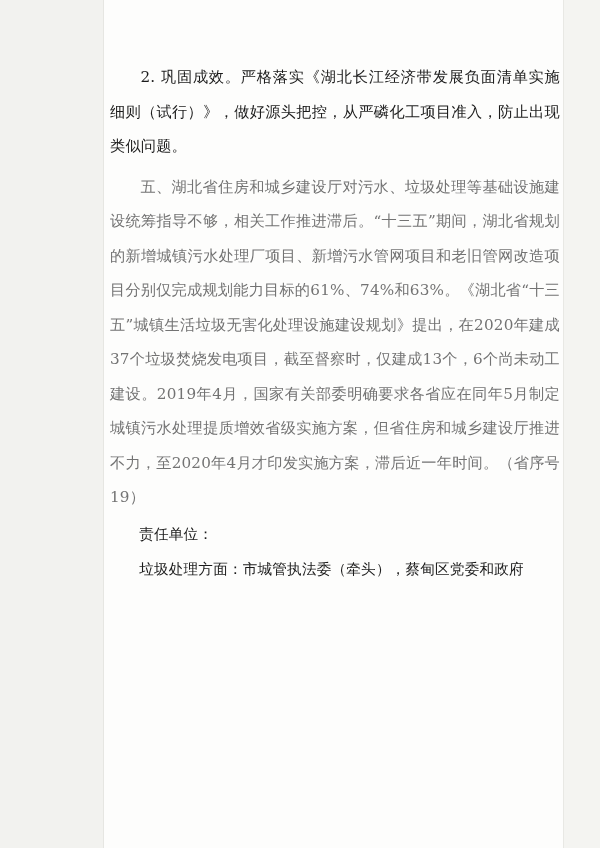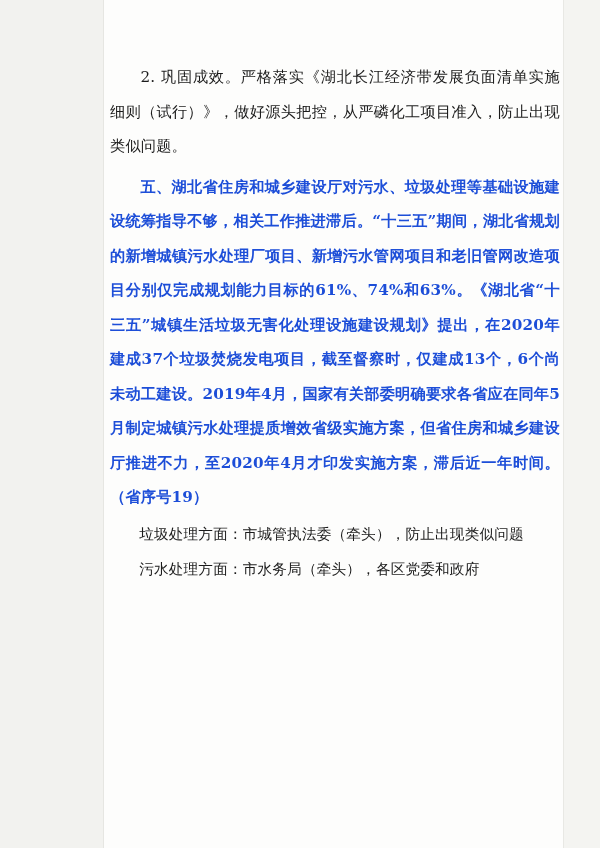--- a/index.html
+++ b/index.html
@@ -50,22 +50,22 @@
     line-height: 34.5px;
     color: #1b1b1b;
     text-align: justify;
     text-justify: inter-ideograph;
     letter-spacing: 0.2px;
   }
   p.indent {
     text-indent: 2em;
   }
   p.bold {
-    font-weight: bold;
-    color: #1d4ed8;
+    font-weight: normal;
+    color: #737373;
     margin-top: 6px;
   }
   p.sub {
     font-size: 14.6px;
     line-height: 33px;
   }
   p.sub-indent {
     text-indent: 2em;
   }
 </style>
@@ -75,21 +75,21 @@
 <div id="page">
   <div class="scan-edge-left"></div>
   <div class="scan-edge-right"></div>
 
   <div class="content">
 
     <p class="indent">2. 巩固成效。严格落实《湖北长江经济带发展负面清单实施细则（试行）》，做好源头把控，从严磷化工项目准入，防止出现类似问题。</p>
 
     <p class="indent bold">五、湖北省住房和城乡建设厅对污水、垃圾处理等基础设施建设统筹指导不够，相关工作推进滞后。“十三五”期间，湖北省规划的新增城镇污水处理厂项目、新增污水管网项目和老旧管网改造项目分别仅完成规划能力目标的61%、74%和63%。《湖北省“十三五”城镇生活垃圾无害化处理设施建设规划》提出，在2020年建成37个垃圾焚烧发电项目，截至督察时，仅建成13个，6个尚未动工建设。2019年4月，国家有关部委明确要求各省应在同年5月制定城镇污水处理提质增效省级实施方案，但省住房和城乡建设厅推进不力，至2020年4月才印发实施方案，滞后近一年时间。（省序号19）</p>
 
+    <p class="sub sub-indent">责任单位：</p>
 
-    <p class="sub sub-indent">垃圾处理方面：市城管执法委（牵头），防止出现类似问题</p>
+    <p class="sub sub-indent">垃圾处理方面：市城管执法委（牵头），蔡甸区党委和政府</p>
 
-    <p class="sub sub-indent">污水处理方面：市水务局（牵头），各区党委和政府</p>
 
 
 
   </div>
 </div>
 
 </body></html>

